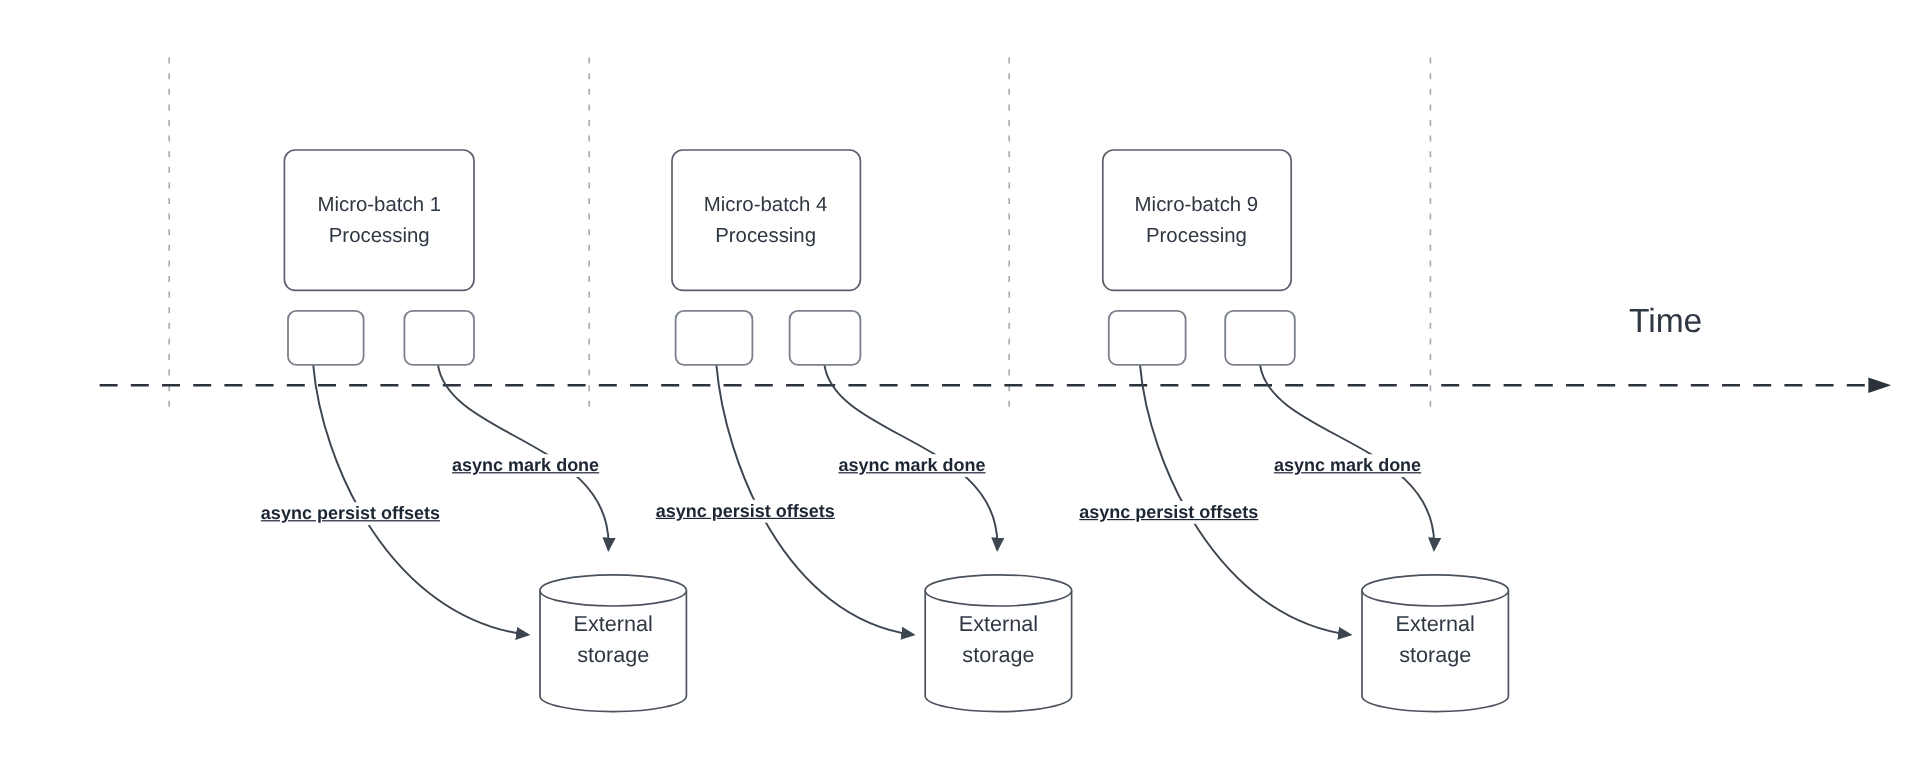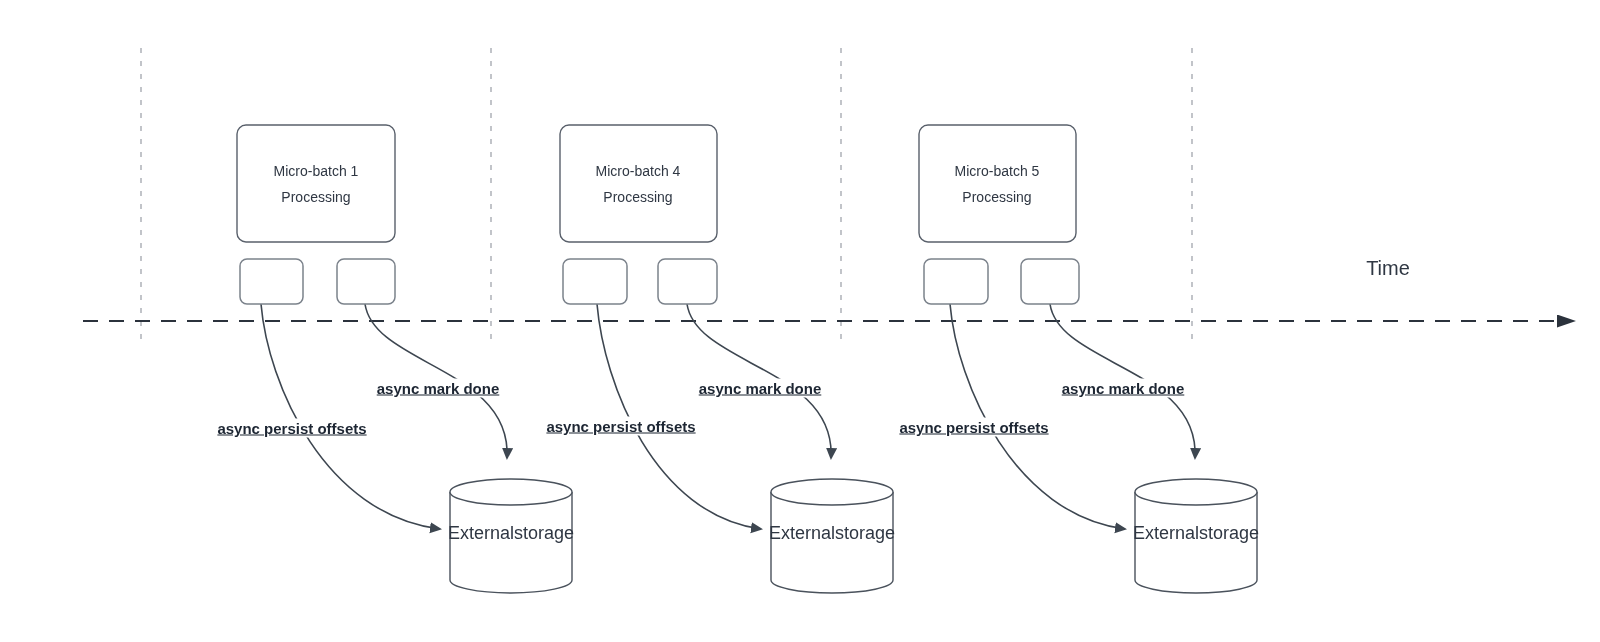--- a/index.html
+++ b/index.html
@@ -58,42 +58,42 @@
   .ov {
     position: absolute;
     transform: translate(-50%, -50%);
     white-space: nowrap;
     text-align: center;
   }
   .box-label {
     display: flex;
     flex-direction: column;
     align-items: center;
-    font-size: 14px;
+    font-size: 17px;
     line-height: 26px;
     color: var(--text, #2f3743);
   }
   .storage-label {
     display: flex;
-    flex-direction: row;
+    flex-direction: column;
     align-items: center;
     font-size: 18px;
     line-height: 26px;
     color: var(--text, #2f3743);
   }
   .arrow-label {
     font-size: 15px;
     font-weight: bold;
     color: var(--label_text, #1d2633);
     background: #ffffff;
     padding: 1px 3px;
     text-decoration: underline;
   }
   .time-label {
-    font-size: 20px;
+    font-size: 28px;
     color: var(--text, #2f3743);
   }
 </style>
 </head>
 <body>
 
 <div class="canvas">
 
   <svg class="scene" width="1600" height="642" viewBox="0 0 1600 642">
     <defs>
@@ -153,21 +153,21 @@
     <span>Processing</span>
   </div>
   <div class="ov arrow-label" style="left:621px; top:426px">async persist offsets</div>
   <div class="ov arrow-label" style="left:760px; top:388px">async mark done</div>
   <div class="ov storage-label" style="left:832px; top:533px">
     <span>External</span>
     <span>storage</span>
   </div>
 
   <div class="ov box-label" style="left:997px; top:184px">
-    <span>Micro-batch 5</span>
+    <span>Micro-batch 9</span>
     <span>Processing</span>
   </div>
   <div class="ov arrow-label" style="left:974px; top:427px">async persist offsets</div>
   <div class="ov arrow-label" style="left:1123px; top:388px">async mark done</div>
   <div class="ov storage-label" style="left:1196px; top:533px">
     <span>External</span>
     <span>storage</span>
   </div>
 
   <div class="ov time-label" style="left:1388px; top:268px">Time</div>

